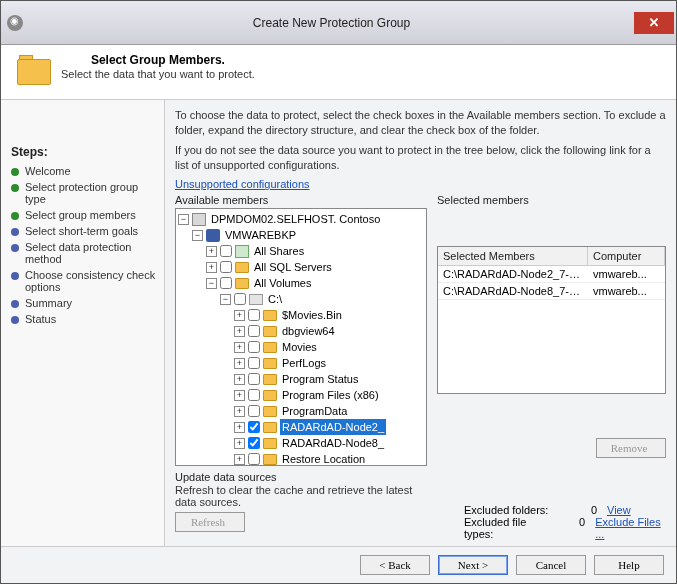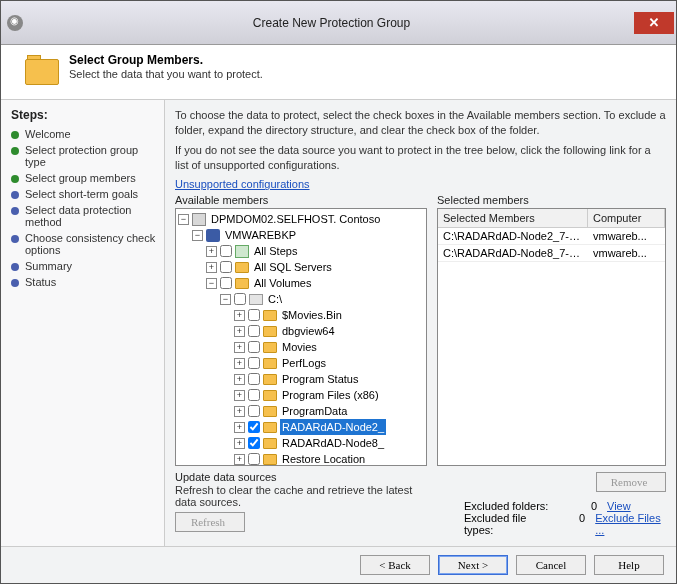--- a/index.html
+++ b/index.html
@@ -24,44 +24,45 @@
   .titlebar .appicon { width: 16px; height: 16px; margin: 0 6px; background:#888; border-radius:50%; position:relative;}
   .titlebar .appicon::after{content:"◉"; color:#fff; font-size:10px; position:absolute; left:3px; top:0;}
   .titlebar .title { flex:1; text-align:center; font-size:12px; color:#222;}
   .titlebar .close {
     width: 40px; height: 22px; background:#c0392b; color:#fff;
     display:flex; align-items:center; justify-content:center;
     font-weight:bold; font-size:13px; margin-right:2px;
     cursor:pointer;
   }
   .header {
-    background:#fff; padding:8px 12px 14px 20px; border-bottom:1px solid #ccc;
+    background:#fff; padding:8px 12px 14px 12px; border-bottom:1px solid #ccc;
     display:flex;
+    text-align:center;
   }
   .header .hicon { width:34px; height:30px; margin:2px 10px 0 4px; position:relative;}
   .header .hicon .fold { width:34px; height:26px; background:#f6c04d; border:1px solid #c9941a; border-radius:2px; position:relative; top:4px;}
   .header .hicon .tab { width:14px; height:6px; background:#f6c04d; border:1px solid #c9941a; position:absolute; top:0; left:2px; border-bottom:none;}
   .header .hd-text .t1 { font-weight:bold; font-size:12px; }
   .header .hd-text .t2 { font-size:11px; color:#333; margin-top:1px;}
   .body { flex:1; display:flex; background:#f2f3f4; overflow:hidden;}
   .sidebar { width:164px; border-right:1px solid #ccc; padding:8px 6px 8px 10px; background:#f8f8f9;}
-  .sidebar .shdr { font-weight:bold; font-size:12px; margin-bottom:6px; color:#222;}
+  .sidebar .shdr { font-weight:bold; font-size:12px; margin-bottom:6px; color:#222;margin-top:37px;}
   .step { display:flex; align-items:flex-start; margin:4px 0; color:#333; cursor:pointer;}
   .step .bullet { width:8px; height:8px; border-radius:50%; margin:3px 6px 0 0; flex-shrink:0;}
   .step .bullet.done { background:#2e8b2e;}
   .step .bullet.todo { background:#4a5fae;}
   .step.current span.lbl { font-weight:normal; }
   .main { flex:1; padding:8px 10px 6px 10px; display:flex; flex-direction:column; overflow:hidden;}
   .intro { color:#333; line-height:1.35; }
   .intro p { margin:0 0 5px 0;}
   .link { color:#1a4fbf; text-decoration:underline; cursor:pointer;}
   .panes { flex:1; display:flex; gap:10px; margin-top:2px; overflow:hidden;}
   .pane { display:flex; flex-direction:column; }
   .pane.left { width:252px; }
-  .pane.right { flex:1; }
+  .pane.right { flex:1;gap:38px; }
   .pane .plbl { margin-bottom:2px; color:#222;}
   .treebox, .tablebox {
     background:#fff; border:1px solid #888; overflow:auto;
     scrollbar-width:thin;
   }
   .treebox { height:258px; position:relative;}
   .tablebox { height:258px; }
   .tree { padding:2px 0 2px 2px; white-space:nowrap;}
   .tn { display:flex; align-items:center; height:16px; line-height:16px;}
   .tog { width:11px; height:11px; border:1px solid #888; margin-right:3px; font-size:9px; line-height:9px; text-align:center; background:#fff; cursor:pointer; color:#333;}
@@ -181,21 +182,21 @@
                   <span class="sp" style="width:14px"></span>
                   <span class="tog">−</span>
                   <span class="vm"></span>
                   <span class="lbl">VMWAREBKP</span>
                 </div>
               <div class="tn">
                   <span class="sp" style="width:28px"></span>
                   <span class="tog">+</span>
                   <input type="checkbox" class="cb" style="">
                   <span class="share"></span>
-                  <span class="lbl">All Steps</span>
+                  <span class="lbl">All Shares</span>
                 </div>
               <div class="tn">
                   <span class="sp" style="width:28px"></span>
                   <span class="tog">+</span>
                   <input type="checkbox" class="cb" style="">
                   <span class="folder"></span>
                   <span class="lbl">All SQL Servers</span>
                 </div>
               <div class="tn">
                   <span class="sp" style="width:28px"></span>

